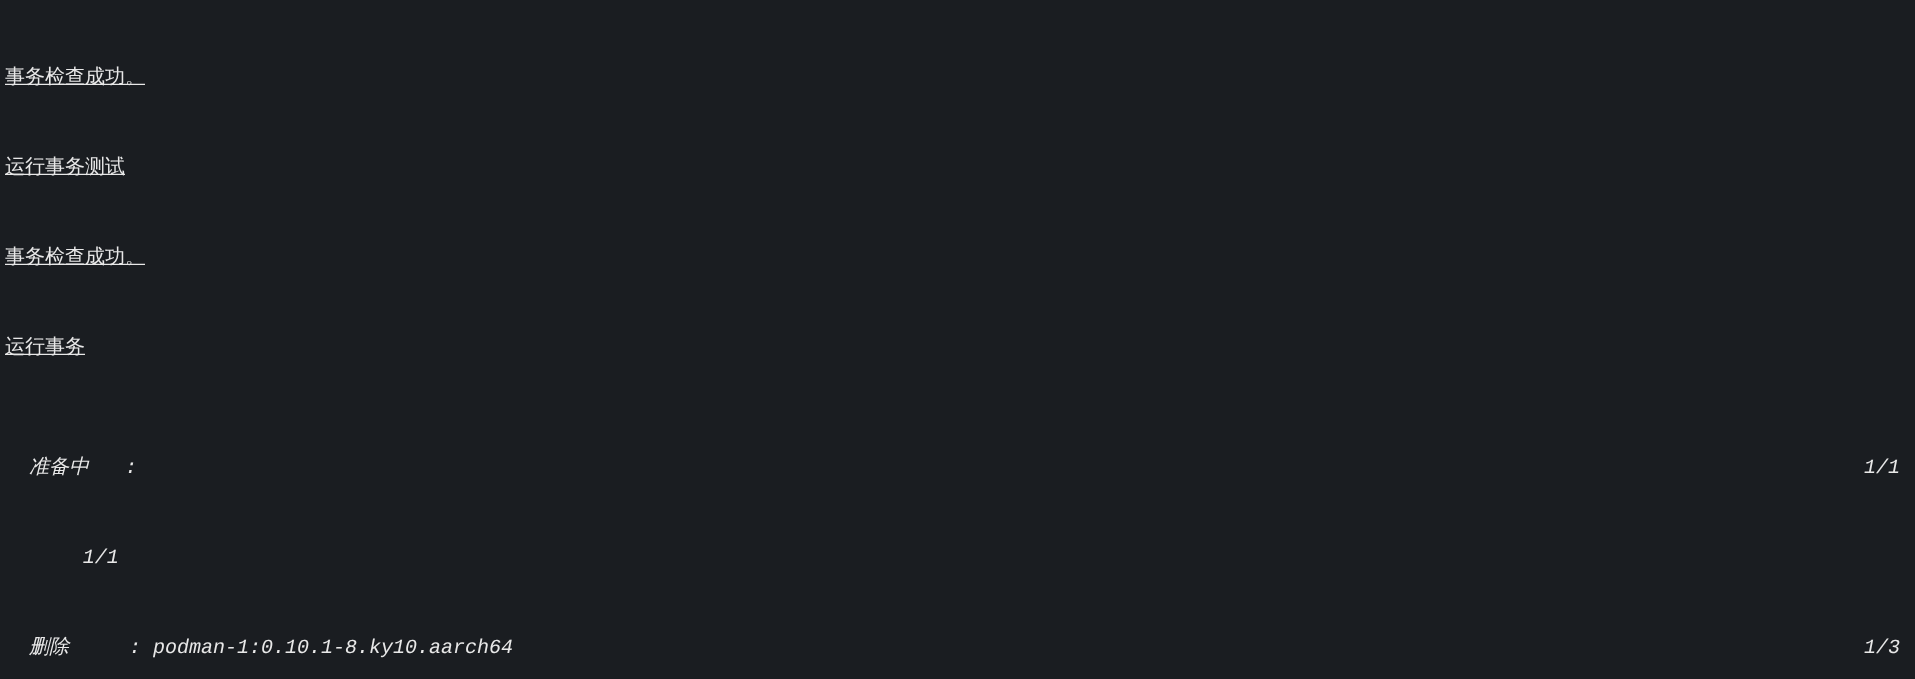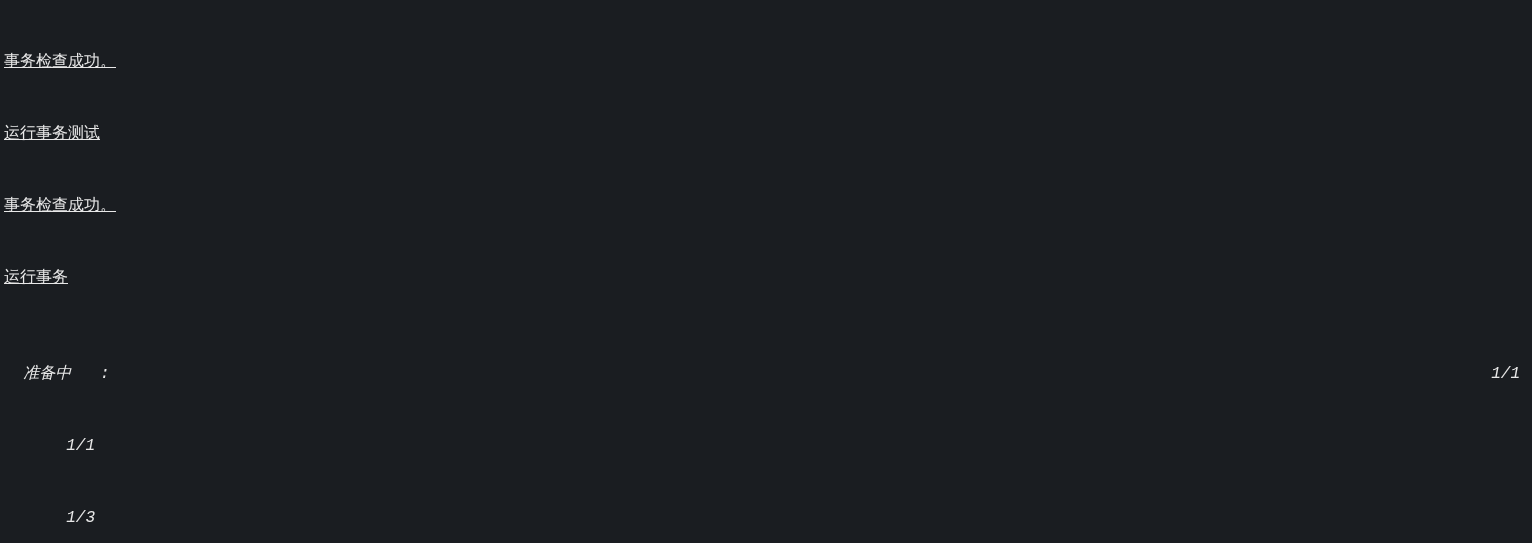--- a/index.html
+++ b/index.html
@@ -50,20 +50,21 @@
   <div class="header-line">运行事务</div>
 
   <div class="indent-line">
     <span class="line-left"><span>准备中   :</span><span></span></span>
     <span class="line-right">1/1</span>
   </div>
   <div class="indent-line">
     <span class="line-right">1/1</span>
   </div>
   <div class="indent-line">
+    <span class="line-left"><span>删除     : </span><span>podman-1:0.10.1-8.ky10.aarch64</span></span>
     <span class="line-right">1/3</span>
   </div>
   
   
   
   
   
   
   
   

